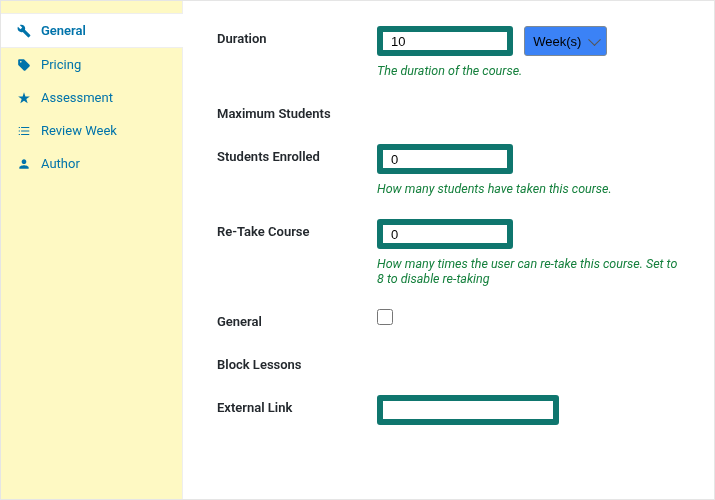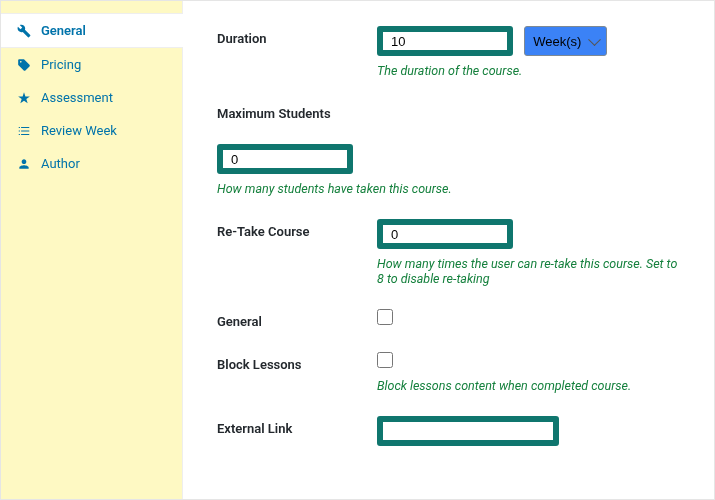--- a/index.html
+++ b/index.html
@@ -87,20 +87,21 @@
       </div>
     </div>
 
     <div class="row">
       <div class="label">Maximum Students</div>
       <div class="ctrl">
       </div>
     </div>
 
     <div class="row">
+      <div class="label">Students Enrolled</div>
       <div class="ctrl">
         <input type="text" class="short" value="0" style="">
         <div class="desc">How many students have taken this course.</div>
       </div>
     </div>
 
     <div class="row">
       <div class="label">Re-Take Course</div>
       <div class="ctrl">
         <input type="text" class="short" value="0" style="">
@@ -110,24 +111,20 @@
 
     <div class="row">
       <div class="label">General</div>
       <div class="ctrl">
         <input type="checkbox" style="">
       </div>
     </div>
 
     <div class="row">
       <div class="label">Block Lessons</div>
-      <div class="ctrl">
-        <input type="checkbox" style="">
-        <div class="desc">Block lessons content when completed course.</div>
-      </div>
     </div>
 
     <div class="row">
       <div class="label">External Link</div>
       <div class="ctrl">
         <input type="text" class="med" value="" style="">
         
       </div>
     </div>
 

